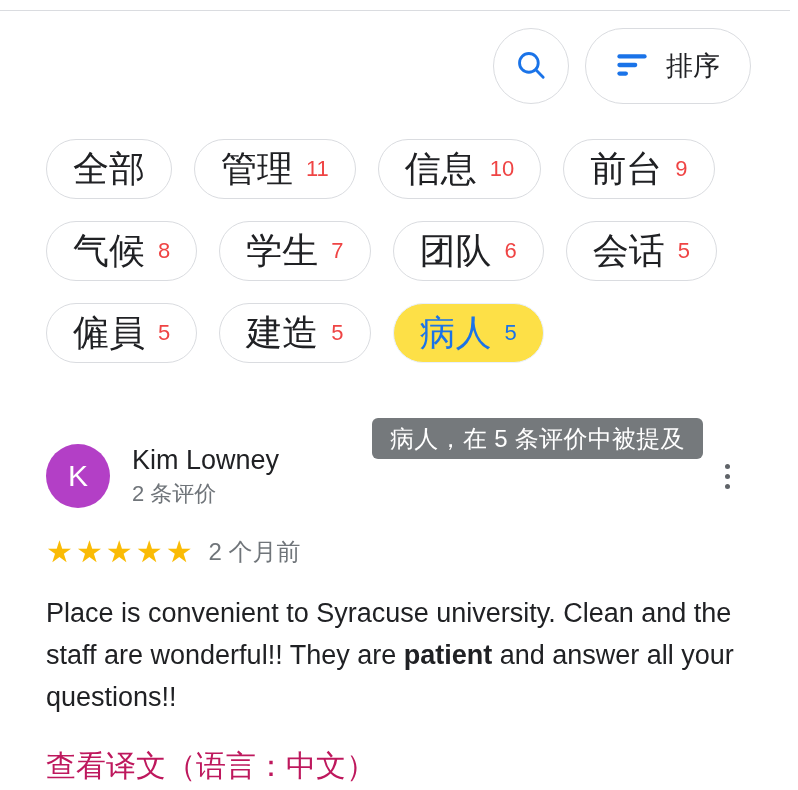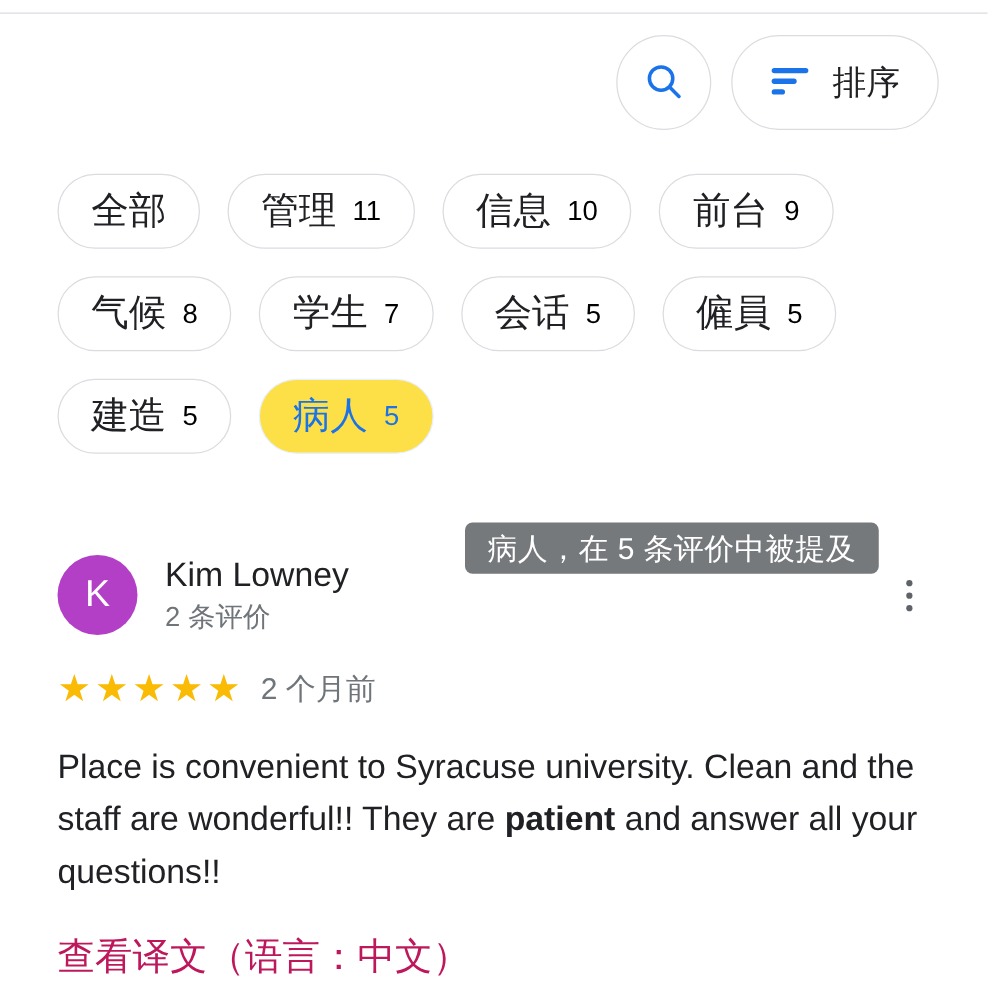--- a/index.html
+++ b/index.html
@@ -86,27 +86,27 @@
     background: #fff;
     display: inline-flex;
     align-items: center;
     gap: 13px;
     padding: 0 26px;
     box-sizing: border-box;
     cursor: pointer;
     white-space: nowrap;
   }
   .chip .chip-label {
-    font-size: 30px;
+    font-size: 36px;
     color: #202124;
     line-height: 1;
   }
   .chip .chip-count {
     font-size: 22px;
-    color: #000000;
+    color: #ef4444;
     line-height: 1;
   }
   .chip.selected {
     background: #fde047;
     border-color: #e8f0fe;
   }
   .chip.selected .chip-label { color: #1a73e8; }
   .chip.selected .chip-count { color: #1a73e8; }
 
   
@@ -275,20 +275,24 @@
     <span class="chip-label">前台</span>
     <span class="chip-count">9</span>
   </div>
   <div class="chip">
     <span class="chip-label">气候</span>
     <span class="chip-count">8</span>
   </div>
   <div class="chip">
     <span class="chip-label">学生</span>
     <span class="chip-count">7</span>
+  </div>
+  <div class="chip">
+    <span class="chip-label">团队</span>
+    <span class="chip-count">6</span>
   </div>
   <div class="chip">
     <span class="chip-label">会话</span>
     <span class="chip-count">5</span>
   </div>
   <div class="chip">
     <span class="chip-label">僱員</span>
     <span class="chip-count">5</span>
   </div>
   <div class="chip">

